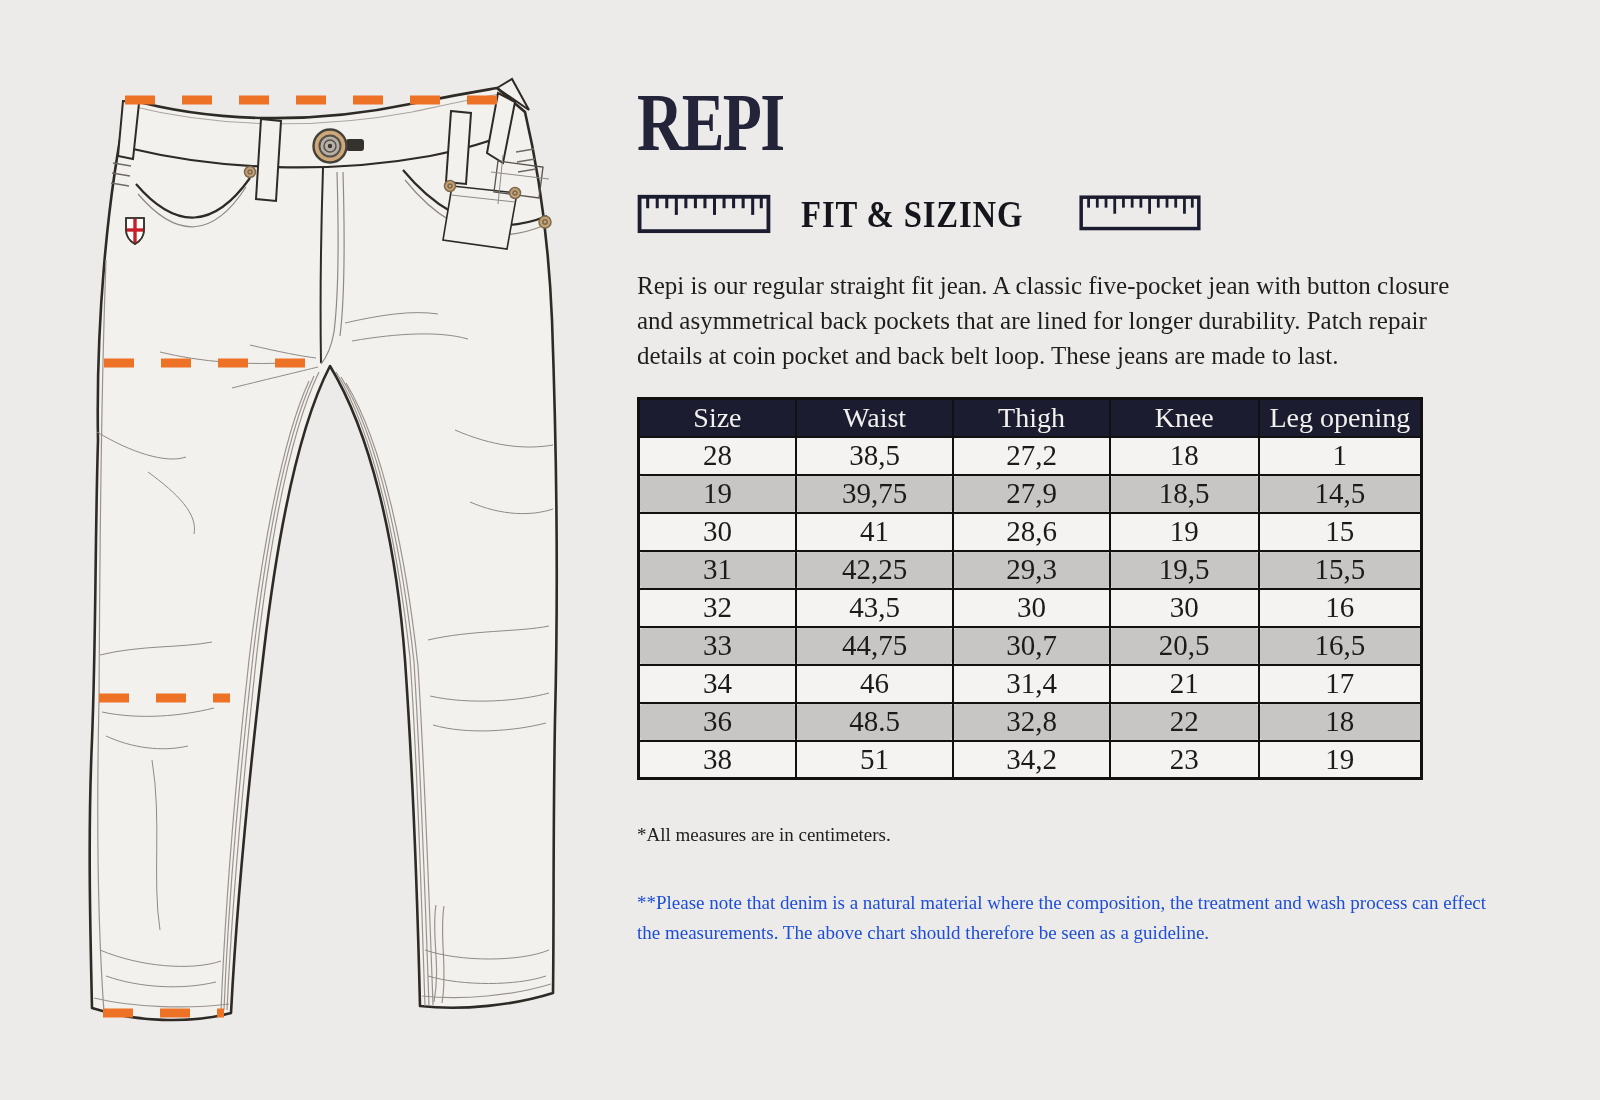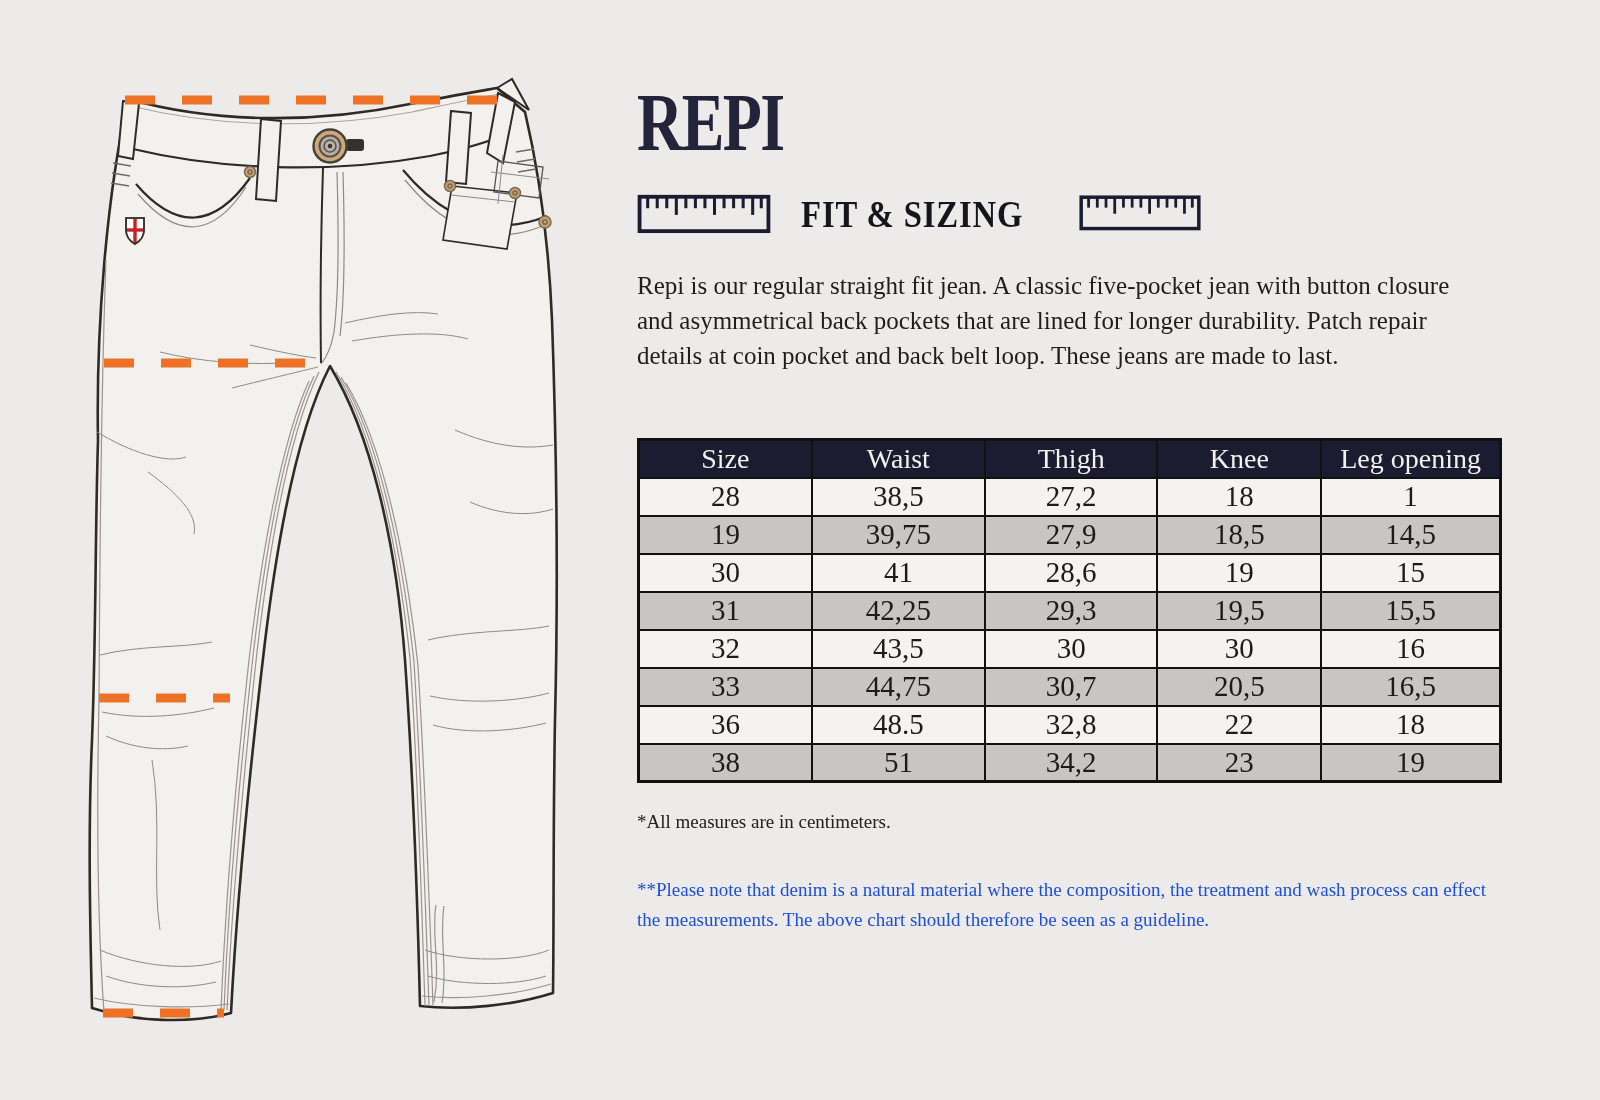--- a/index.html
+++ b/index.html
@@ -33,35 +33,35 @@
   .section-label{
     font-size:38px;font-weight:bold;color:#15151c;letter-spacing:1px;
     transform:scaleX(0.86);transform-origin:center;
     margin:0 8px 0 12px;white-space:nowrap;display:inline-block;
   }
   .ruler-right{margin-left:30px;}
   .description{
     margin-top:30px;width:852px;font-size:25px;line-height:1.40;color:#201e1c;
   }
   table.size-table{
-    margin-top:65px;width:865px;border-collapse:collapse;table-layout:fixed;
+    margin-top:24px;width:786px;border-collapse:collapse;table-layout:fixed;
     border:3px solid var(--tbl-border);
   }
   table.size-table th, table.size-table td{
     border:2px solid var(--tbl-border);
     text-align:center;vertical-align:middle;
     height:38px;padding:0;
   }
   table.size-table th{
     background:var(--navy);color:#f2f1ef;font-weight:normal;font-size:28px;
   }
-  table.size-table td{font-size:29px;color:#1c1b1a;background:var(--row-light);}
+  table.size-table td{font-size:29px;color:#1c1b1a;background:var(--row-light);border-radius:6px;}
   table.size-table tbody tr:nth-child(even) td{background:var(--row-alt);}
   col.c1{width:20.1%}col.c2{width:20.1%}col.c3{width:20.0%}col.c4{width:19.0%}col.c5{width:20.8%}
-  .footnote-1{margin-top:28px;font-size:19px;color:#23211f;}
+  .footnote-1{margin-top:44px;font-size:19px;color:#23211f;}
   .footnote-2{margin-top:42px;font-size:19px;line-height:1.6;width:852px;color:#1d4ed8;}
 </style>
 </head>
 <body>
 
 <div class="page">
 
   <div class="jeans-wrap">
     <svg width="600" height="1100" viewBox="0 0 600 1100" xmlns="http://www.w3.org/2000/svg">
 
@@ -294,20 +294,27 @@
             <td>16</td>
           </tr>
           <tr>
             <td>33</td>
             <td>44,75</td>
             <td>30,7</td>
             <td>20,5</td>
             <td>16,5</td>
           </tr>
           <tr>
+            <td>34</td>
+            <td>46</td>
+            <td>31,4</td>
+            <td>21</td>
+            <td>17</td>
+          </tr>
+          <tr>
             <td>36</td>
             <td>48.5</td>
             <td>32,8</td>
             <td>22</td>
             <td>18</td>
           </tr>
           <tr>
             <td>38</td>
             <td>51</td>
             <td>34,2</td>

